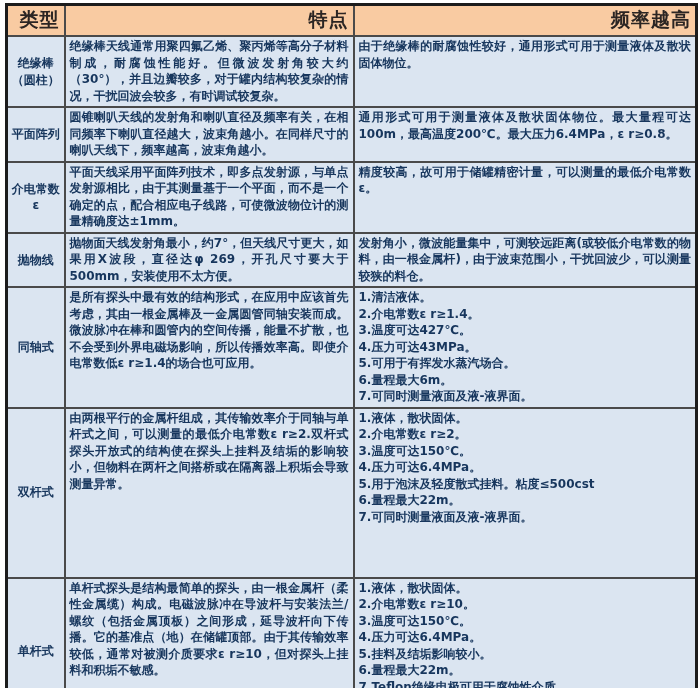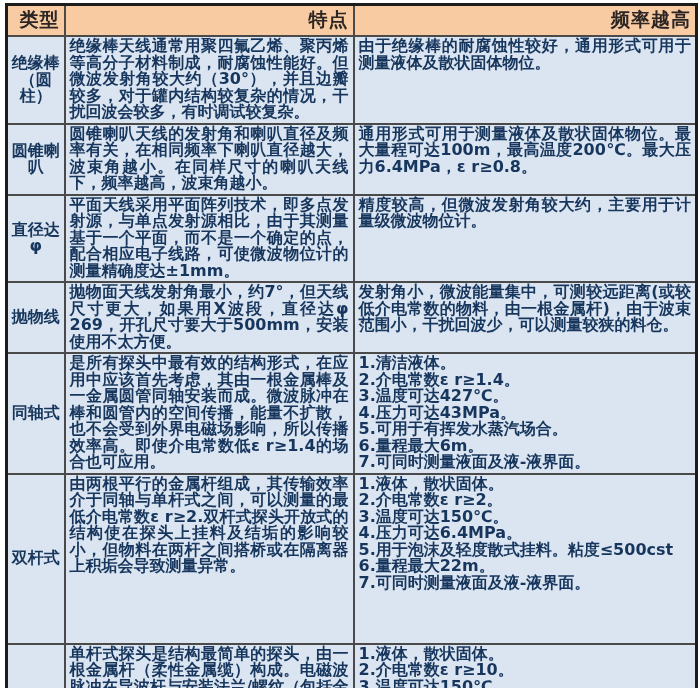--- a/index.html
+++ b/index.html
@@ -37,21 +37,21 @@
     color:var(--header-text);
     font-size:19px;
     text-align:right;
     height:28px;
     padding-left:6px;
     letter-spacing:1px;
   }
   td{
     background:var(--cell-bg);
     color:var(--body-text);
-    font-size:16px;
+    font-size:12px;
     line-height:16.5px;
     vertical-align:top;
     white-space:pre-line;
     text-align:left;
     text-align:justify;
     text-justify:inter-ideograph;
   }
   td.type-cell{
     vertical-align:middle;
     text-align:center;
@@ -84,28 +84,28 @@
       </tr>
     </thead>
     <tbody>
       <tr class="r1">
         <td class="type-cell">绝缘棒
 （圆柱）</td>
         <td>绝缘棒天线通常用聚四氟乙烯、聚丙烯等高分子材料制成，耐腐蚀性能好。但微波发射角较大约（30°），并且边瓣较多，对于罐内结构较复杂的情况，干扰回波会较多，有时调试较复杂。</td>
         <td>由于绝缘棒的耐腐蚀性较好，通用形式可用于测量液体及散状固体物位。</td>
       </tr>
       <tr class="r2">
-        <td class="type-cell">圆锥喇叭</td>
+        <td class="type-cell">平面阵列</td>
         <td>圆锥喇叭天线的发射角和喇叭直径及频率有关，在相同频率下喇叭直径越大，波束角越小。在同样尺寸的喇叭天线下，频率越高，波束角越小。</td>
         <td>通用形式可用于测量液体及散状固体物位。最大量程可达100m，最高温度200℃。最大压力6.4MPa，ε r≥0.8。</td>
       </tr>
       <tr class="r3">
-        <td class="type-cell">直径达φ</td>
+        <td class="type-cell">介电常数ε</td>
         <td>平面天线采用平面阵列技术，即多点发射源，与单点发射源相比，由于其测量基于一个平面，而不是一个确定的点，配合相应电子线路，可使微波物位计的测量精确度达±1mm。</td>
-        <td>精度较高，但微波发射角较大约，主要用于计量级微波物位计。</td>
+        <td>精度较高，故可用于储罐精密计量，可以测量的最低介电常数ε。</td>
       </tr>
       <tr class="r4">
         <td class="type-cell">抛物线</td>
         <td>抛物面天线发射角最小，约7°，但天线尺寸更大，如果用X波段，直径达φ 269，开孔尺寸要大于500mm，安装使用不太方便。</td>
         <td>发射角小，微波能量集中，可测较远距离(或较低介电常数的物料，由一根金属杆)，由于波束范围小，干扰回波少，可以测量较狭的料仓。</td>
       </tr>
       <tr class="r5">
         <td class="type-cell">同轴式</td>
         <td>是所有探头中最有效的结构形式，在应用中应该首先考虑，其由一根金属棒及一金属圆管同轴安装而成。微波脉冲在棒和圆管内的空间传播，能量不扩散，也不会受到外界电磁场影响，所以传播效率高。即使介电常数低ε r≥1.4的场合也可应用。</td>
         <td>1.清洁液体。

